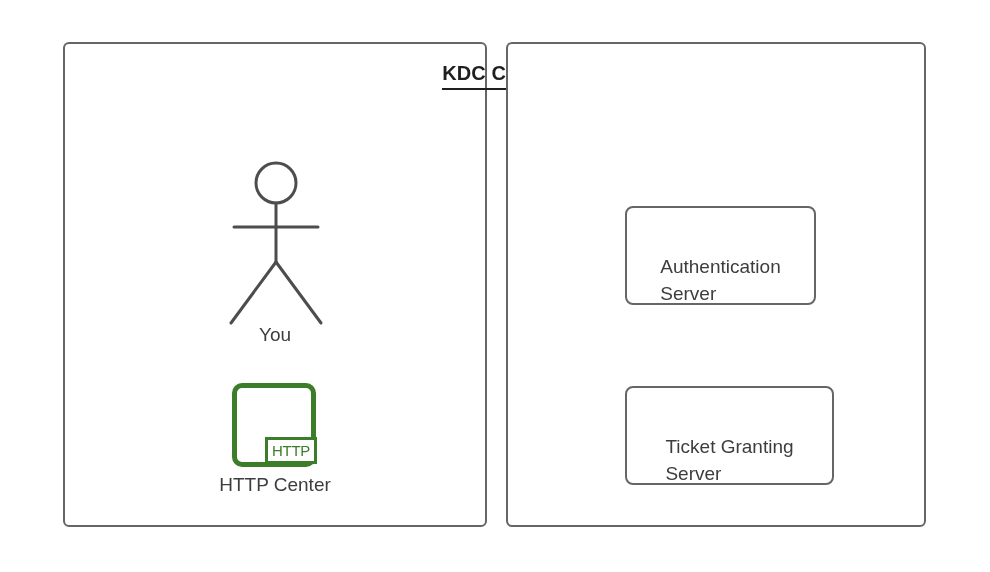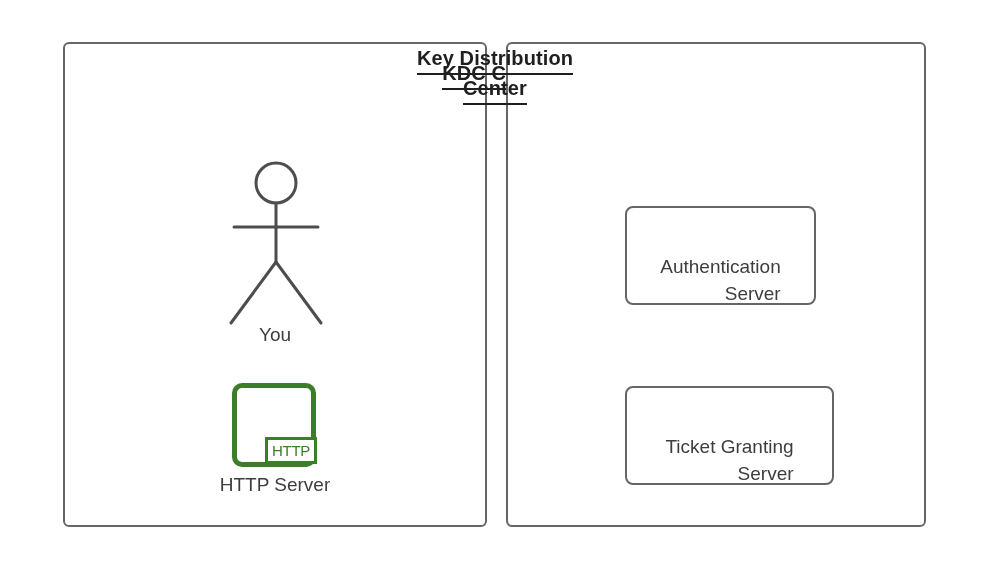--- a/index.html
+++ b/index.html
@@ -137,21 +137,21 @@
     position: absolute;
     box-sizing: border-box;
     background: #ffffff;
     border: 2px solid #666666;
     border-radius: 8px;
     display: flex;
     align-items: center;
     justify-content: center;
   }
   .server-box-text {
-    text-align: right;
+    text-align: left;
     font-size: 19px;
     color: #3d3d3d;
     line-height: 27px;
     padding: 0 10px;
     margin-top: 48px;
   }
   #server-auth {
     left: 625px;
     top: 206px;
     width: 191px;
@@ -187,28 +187,24 @@
     </svg>
   </div>
   <div id="actor-label-you">You</div>
 
   <div id="http-service-icon">
     <div class="icon-body"></div>
     <div class="icon-badge">
       <span class="icon-badge-text">HTTP</span>
     </div>
   </div>
-  <div id="http-service-label">HTTP Server</div>
+  <div id="http-service-label">HTTP Center</div>
 
   <div class="panel" id="panel-kdc"></div>
 
-  <div class="panel-title" id="title-kdc">
-    <div><span class="tline">Key Distribution</span></div>
-    <div><span class="tline">Center</span></div>
-  </div>
 
   <div class="server-box" id="server-auth">
     <div class="server-box-text">
       <div>Authentication</div>
       <div>Server</div>
     </div>
   </div>
 
   <div class="server-box" id="server-tgs">
     <div class="server-box-text">

